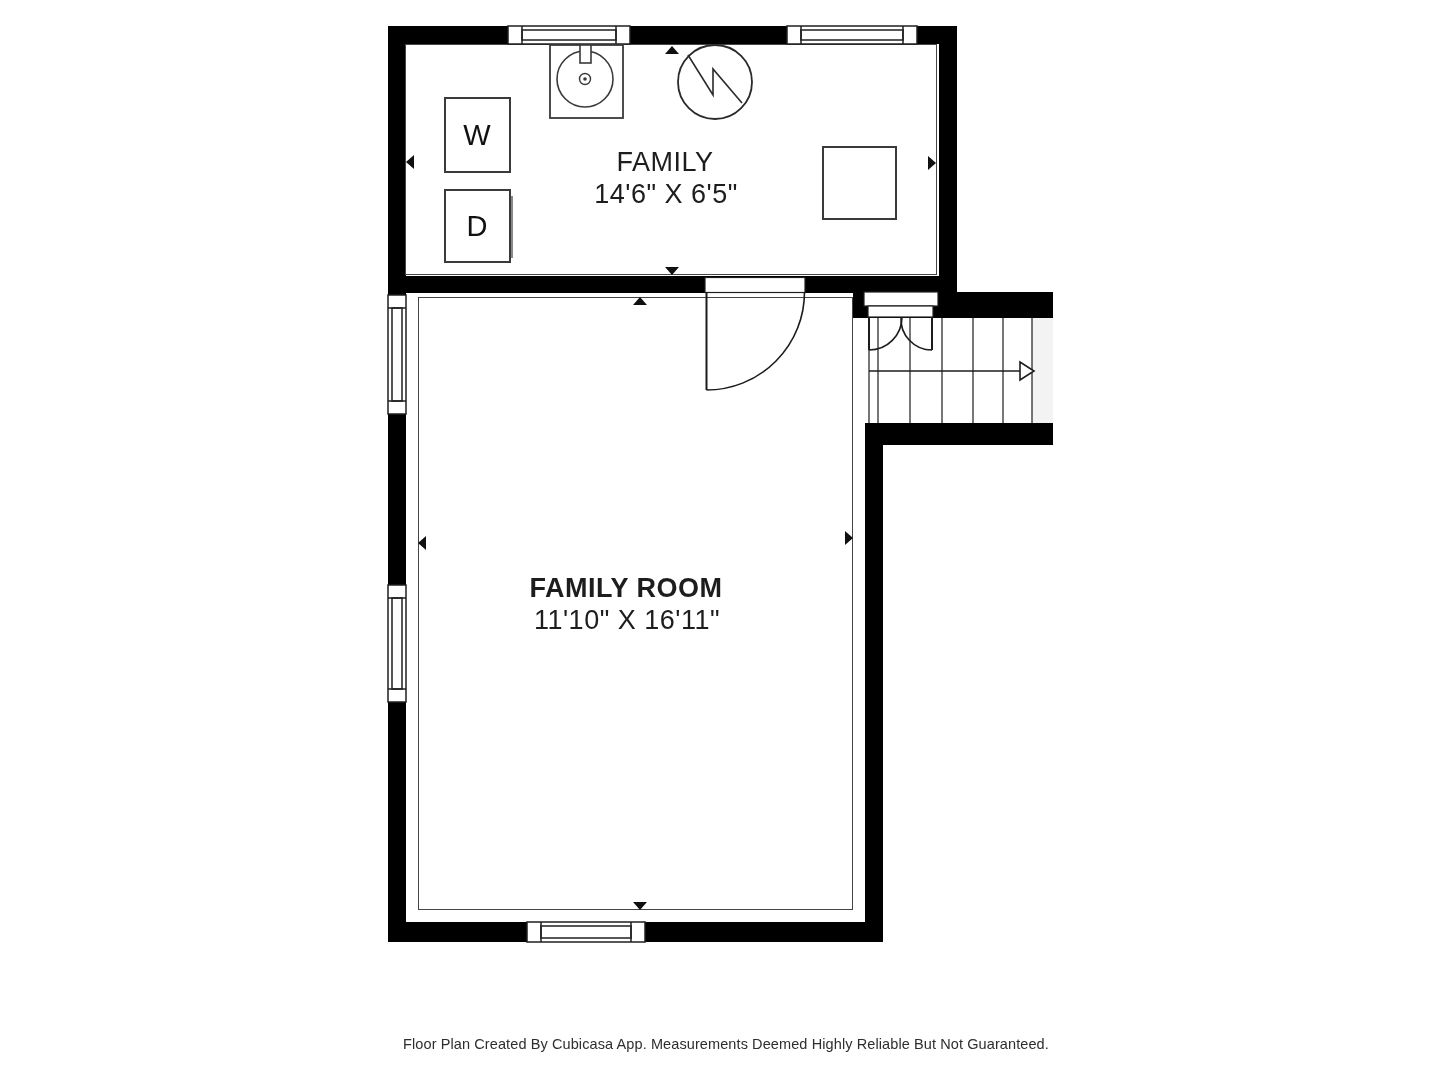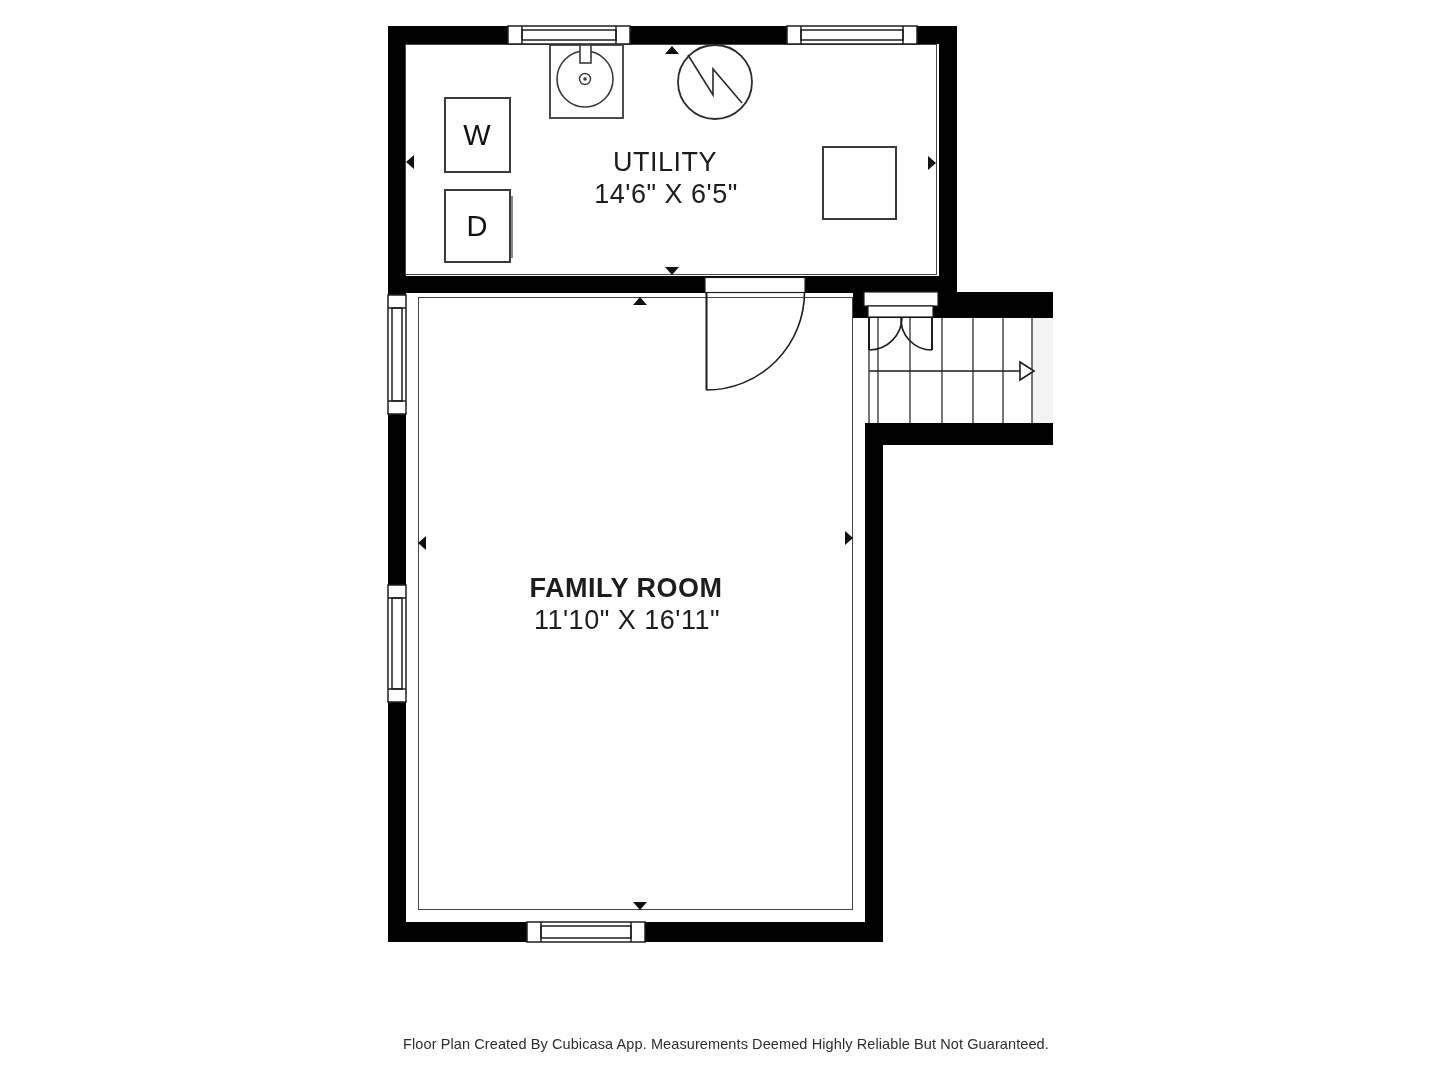--- a/index.html
+++ b/index.html
@@ -161,21 +161,21 @@
 
     <g>
       <rect x="823" y="147" width="73" height="72" fill="#ffffff" stroke="#3a3a3a" stroke-width="2"></rect>
     </g>
   </svg>
 
   <div class="label appliance-label" style="left:477px; top:135px;">W</div>
 
   <div class="label appliance-label" style="left:477px; top:226px;">D</div>
 
-  <div class="label room-name" style="left:665px; top:162px;">UTILITY</div>
+  <div class="label room-name" style="left:665px; top:162px;">FAMILY</div>
 
   <div class="label room-dims" style="left:666px; top:194px;">14'6" X 6'5"</div>
 
   <div class="label room-name" style="left:626px; top:588px;font-weight:bold;">FAMILY ROOM</div>
 
   <div class="label room-dims" style="left:627px; top:620px;">11'10" X 16'11"</div>
 
   <div class="footer-note">Floor Plan Created By Cubicasa App. Measurements Deemed Highly Reliable But Not Guaranteed.</div>
 
 </div>

